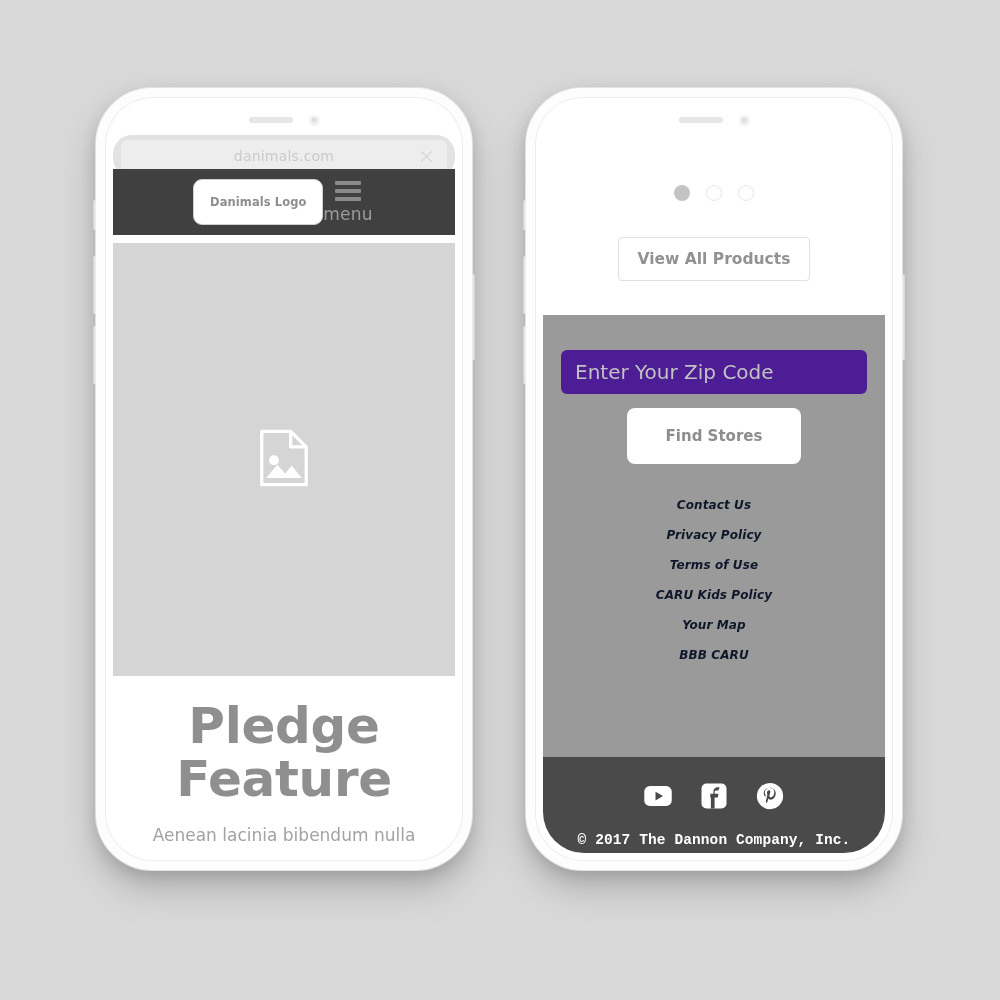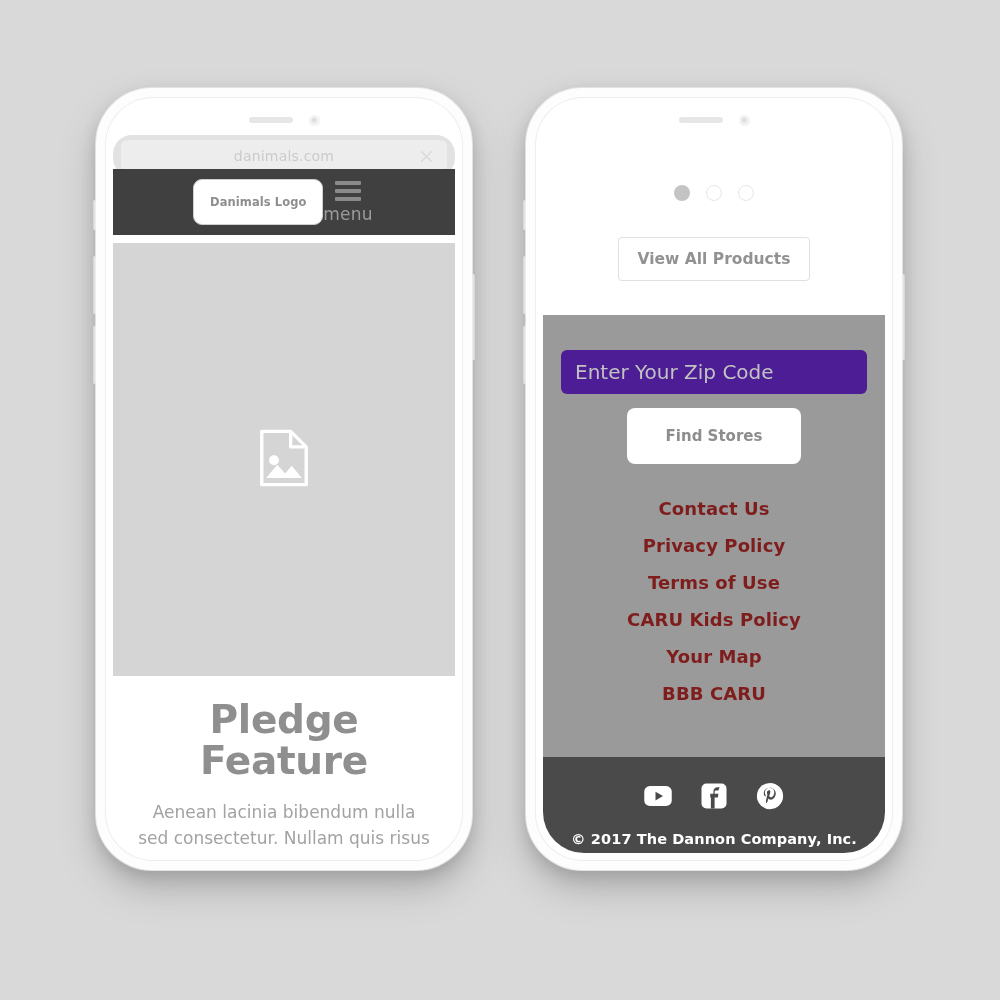--- a/index.html
+++ b/index.html
@@ -216,21 +216,21 @@
     top: 571px;
     left: 0;
     right: 0;
     bottom: 0;
     background: #ffffff;
     padding: 24px 22px 0;
     box-sizing: border-box;
     text-align: center;
   }
   .feature-title {
-    font-size: 39px;
+    font-size: 50px;
     font-weight: bold;
     color: #8f8f8f;
     margin: 0 0 18px;
     letter-spacing: -0.3px;
     line-height: 1.05;
   }
   .feature-body {
     font-size: 17px;
     color: #a2a2a2;
     line-height: 1.52;
@@ -328,36 +328,38 @@
     font-weight: bold;
     color: #8d8d8d;
   }
   .footer-links {
     margin-top: 34px;
     display: flex;
     flex-direction: column;
     gap: 16px;
   }
   .footer-link {
-    font-size: 18px;
+    font-size: 12px;
     font-weight: bold;
-    color: #7f1d1d;
+    color: #0f172a;
     letter-spacing: .1px;
+    font-style: italic;
   }
 
   .footer-dark {
     position: absolute;
     top: 652px;
     left: 0;
     right: 0;
     bottom: 0;
     background: #4a4a4a;
     text-align: center;
     padding-top: 24px;
     box-sizing: border-box;
+    font-family: Liberation Mono, monospace;
   }
   .social-row {
     display: flex;
     justify-content: center;
     gap: 26px;
     margin-bottom: 16px;
   }
   .social-row svg { width: 30px; height: 30px; fill: #ffffff; }
   .copyright {
     font-size: 14.5px;

